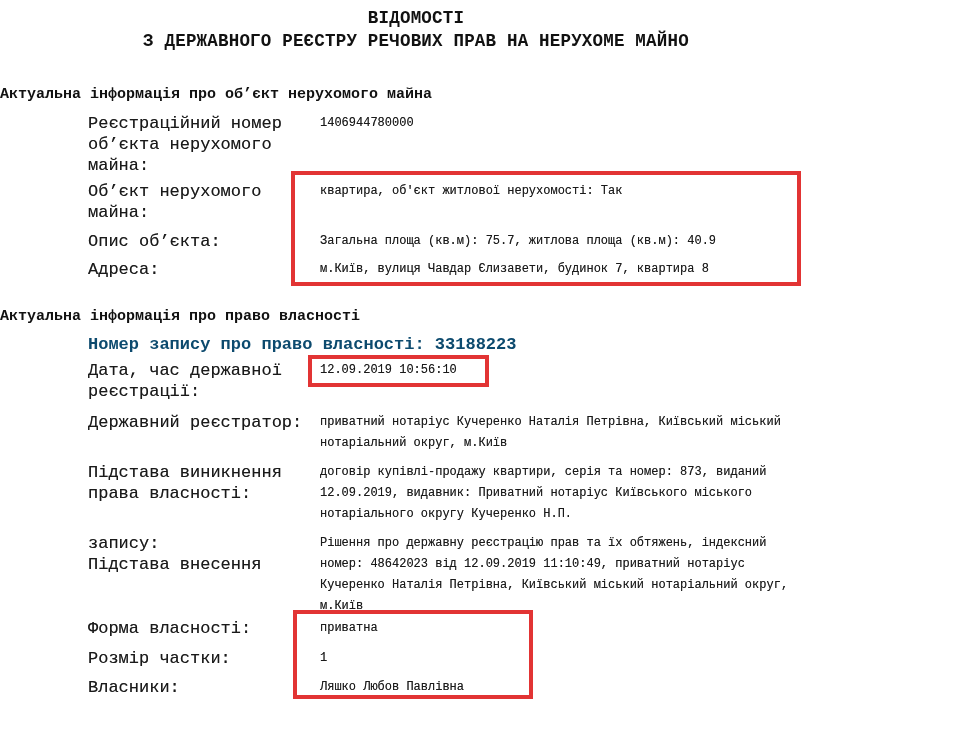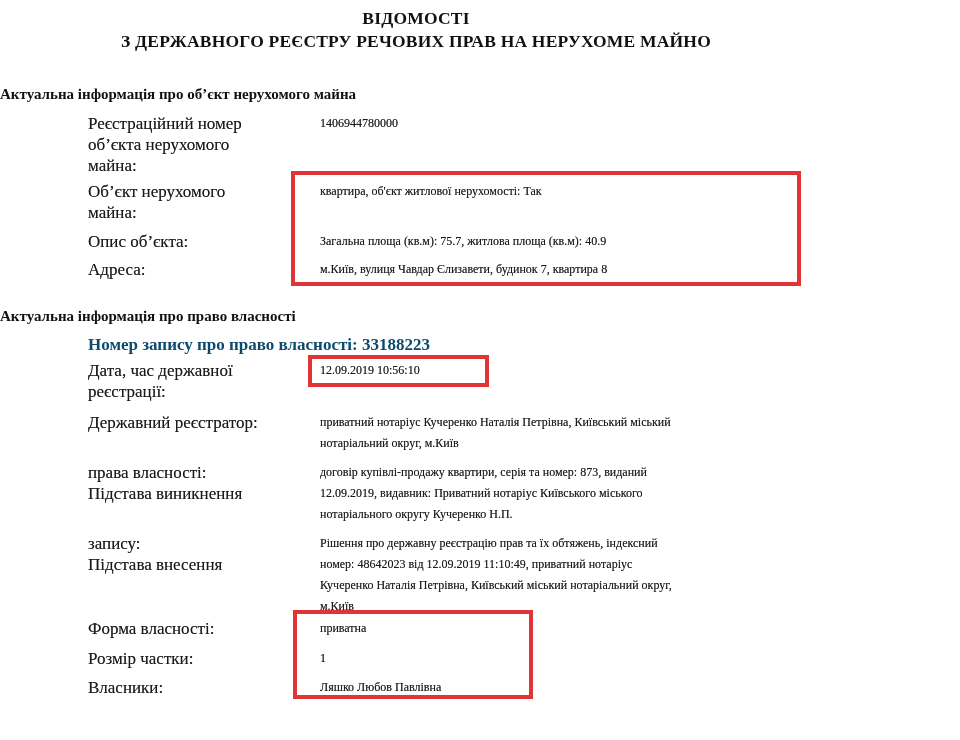--- a/index.html
+++ b/index.html
@@ -1,21 +1,21 @@
 <!DOCTYPE html>
 <html><head>
 <meta charset="utf-8">
 <style>
   html,body{margin:0;padding:0;background:#fff;}
   .page{
     position:relative;
     width:832px;height:740px;
     background:#ffffff;
     overflow:hidden;
-    font-family:Liberation Serif, serif;
+    font-family:Liberation Mono, monospace;
     color:#1a1a1a;
   }
   .center-line{
     position:absolute;left:0;width:100%;
     text-align:center;font-weight:bold;color:#111;
     font-size:17.5px;letter-spacing:.2px;white-space:nowrap;
   }
   .section-heading{
     position:absolute;left:0;width:100%;
     font-weight:bold;color:#111;
@@ -96,22 +96,22 @@
 
   <div class="lbl" style="top:412px">
     <div class="line">Державний реєстратор:</div>
   </div>
   <div class="val" style="top:412px">
     <div class="line">приватний нотаріус Кучеренко Наталія Петрівна, Київський міський</div>
     <div class="line">нотаріальний округ, м.Київ</div>
   </div>
 
   <div class="lbl" style="top:462px">
+    <div class="line">Підстава виникнення</div>
     <div class="line">права власності:</div>
-    <div class="line">Підстава виникнення</div>
   </div>
   <div class="val" style="top:462px">
     <div class="line">договір купівлі-продажу квартири, серія та номер: 873, виданий</div>
     <div class="line">12.09.2019, видавник: Приватний нотаріус Київського міського</div>
     <div class="line">нотаріального округу Кучеренко Н.П.</div>
   </div>
 
   <div class="lbl" style="top:533px">
     <div class="line">запису:</div>
     <div class="line">Підстава внесення</div>

